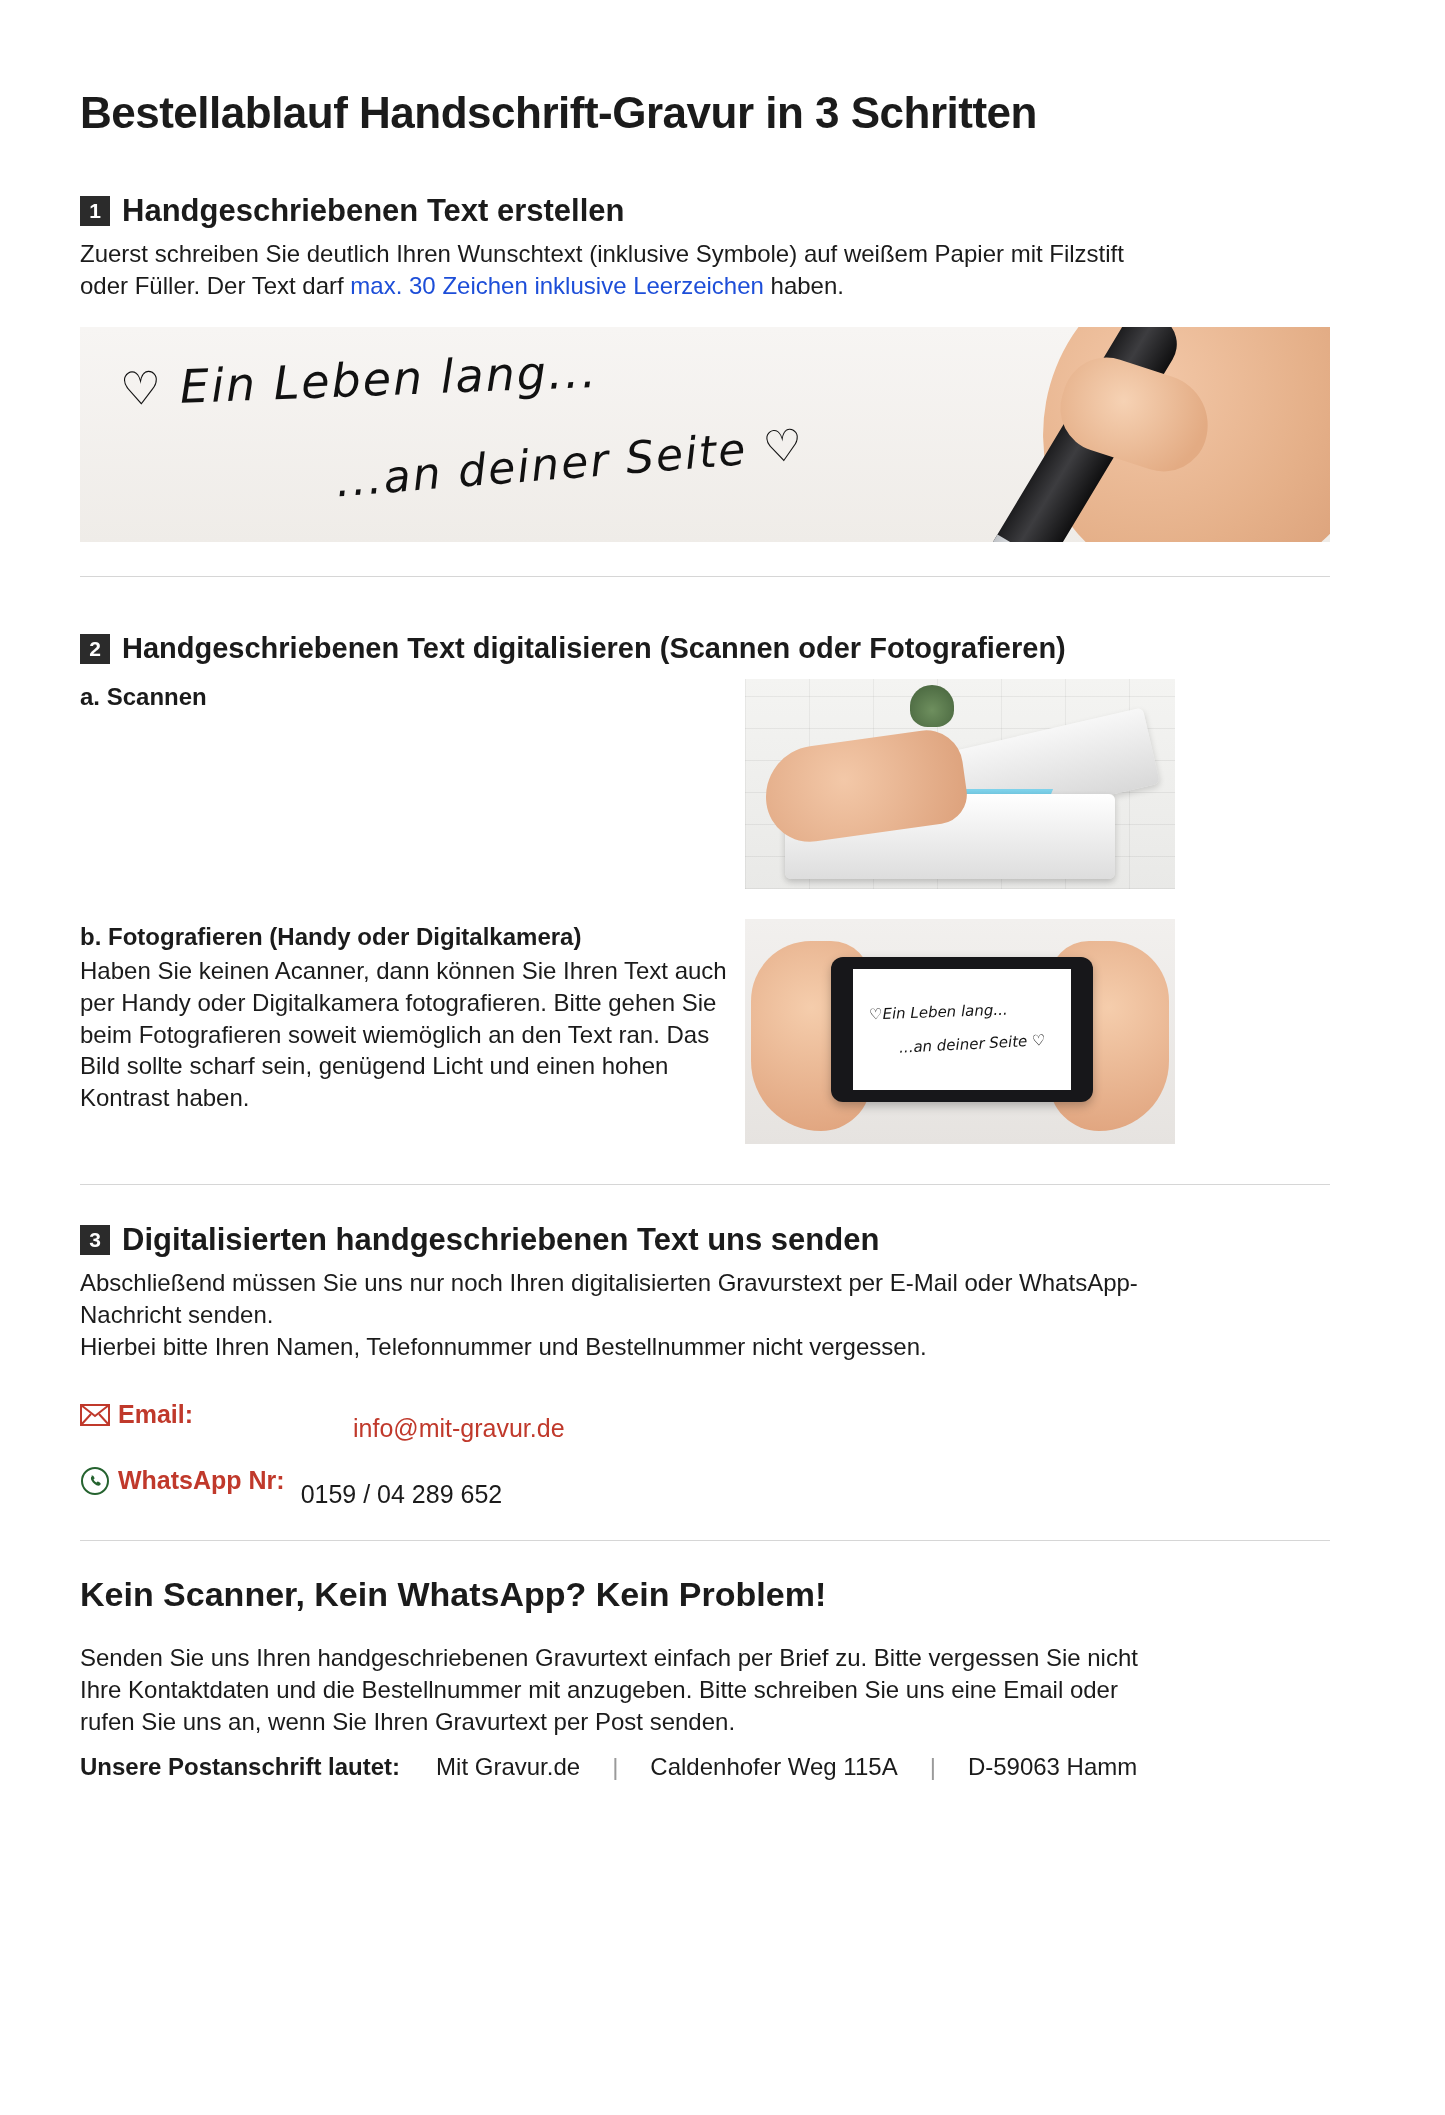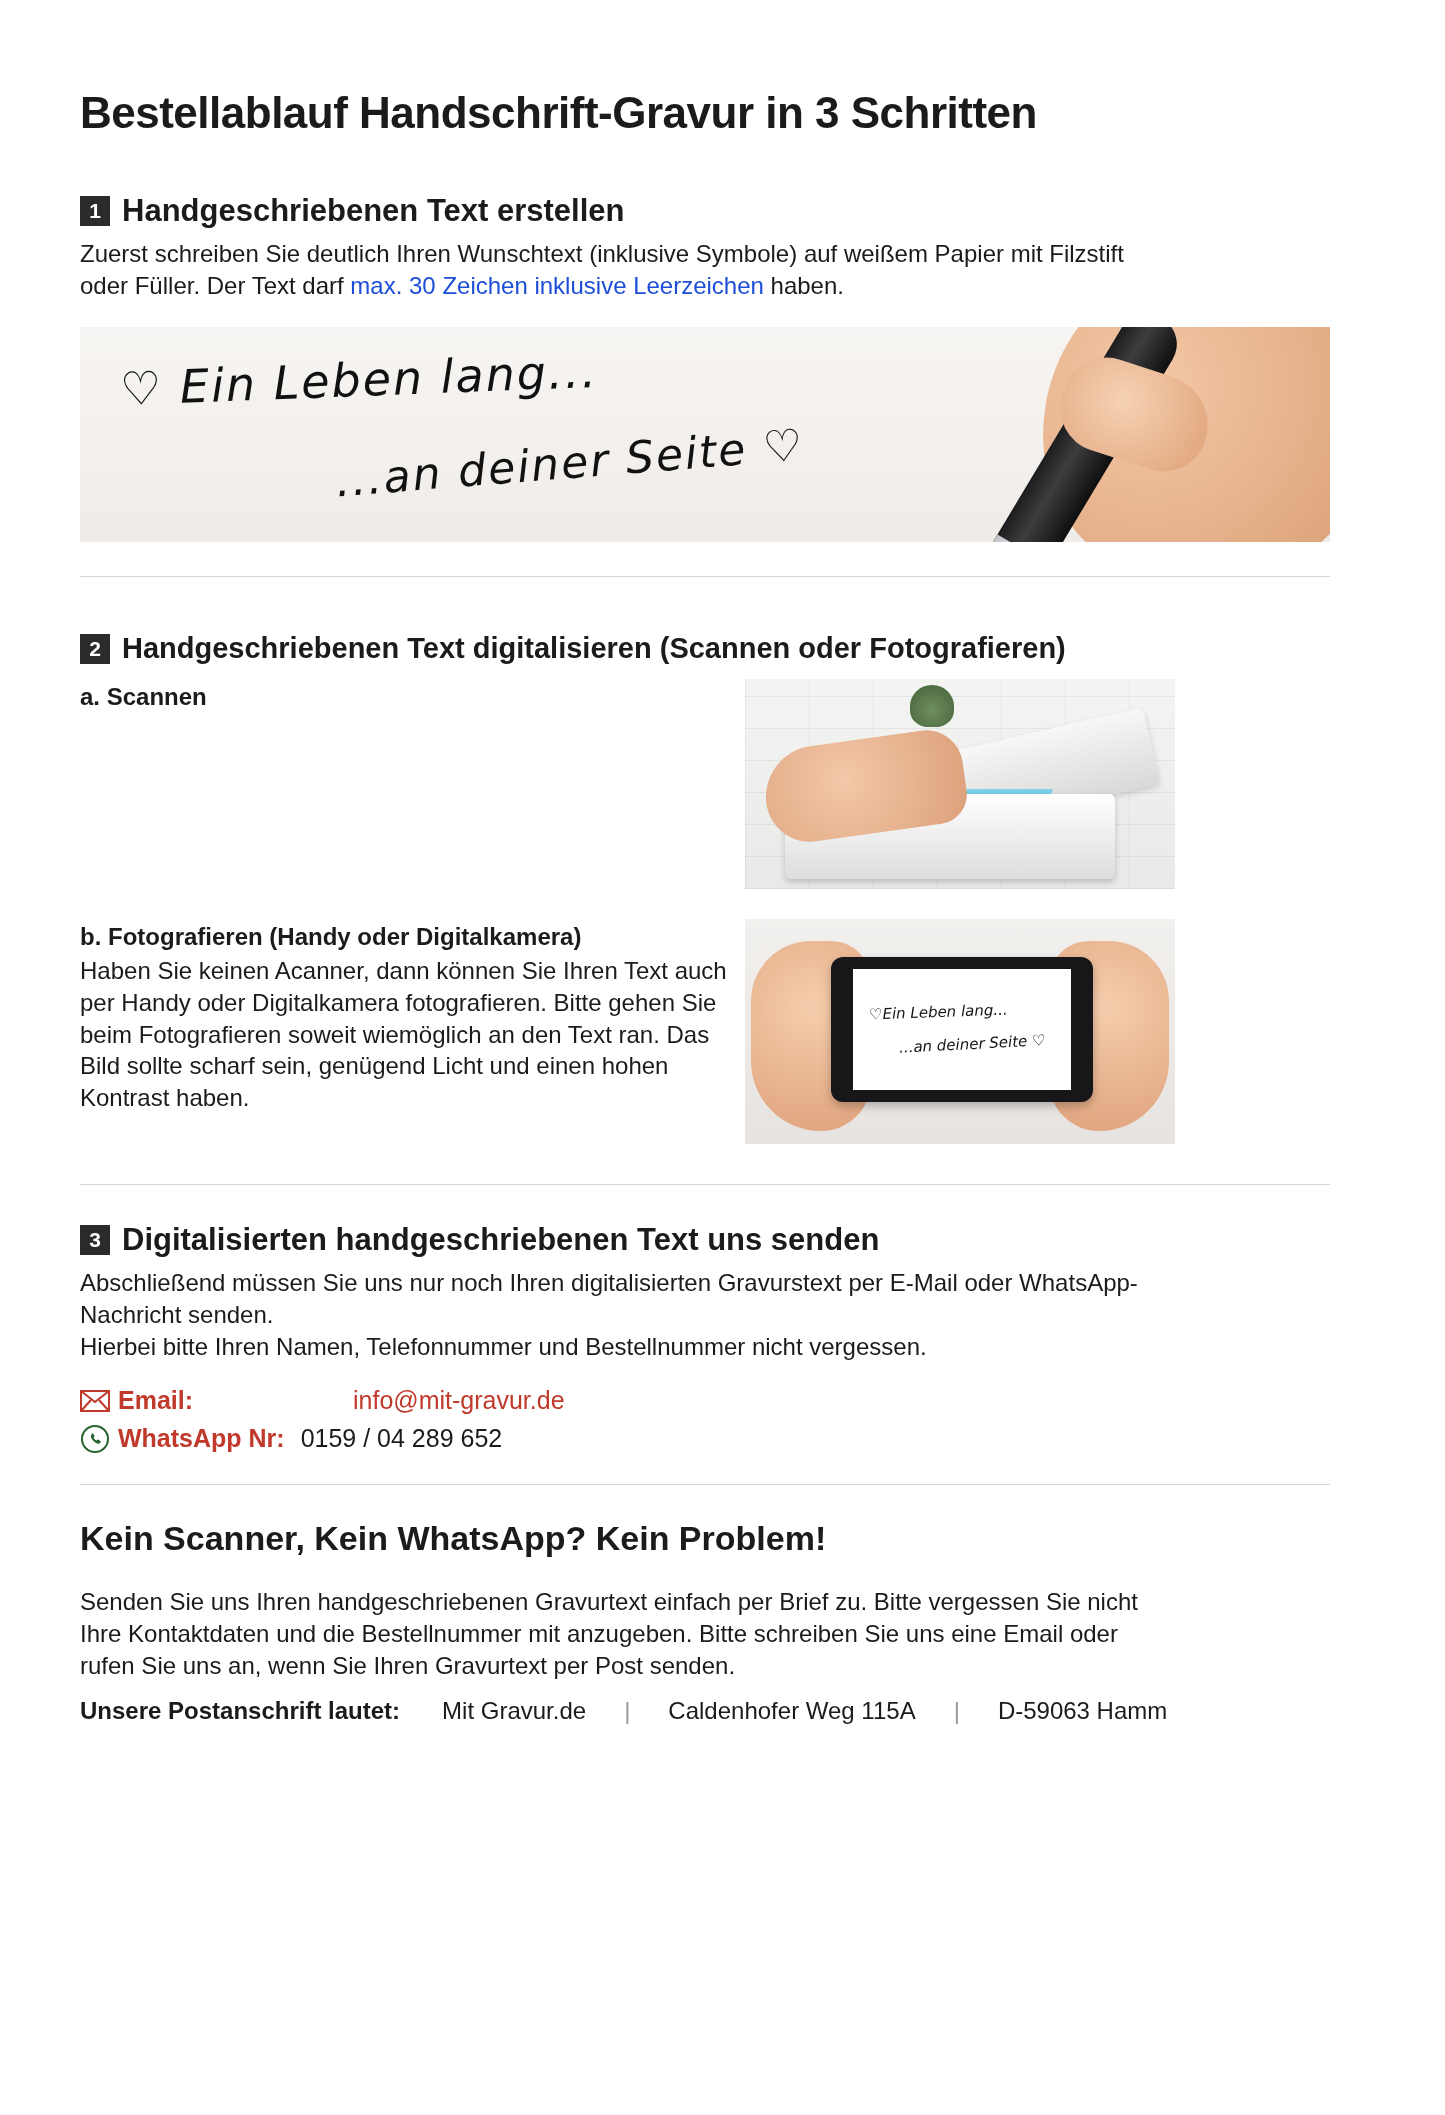--- a/index.html
+++ b/index.html
@@ -248,35 +248,35 @@
     align-items: center;
     justify-content: flex-start;
     flex: none;
   }
   .c-label {
     color: #c0392b;
     font-weight: bold;
     min-width: 235px;
   }
   .c-label.wa { min-width: 0; margin-right: 16px; }
-  .c-value { color: #c0392b; }
+  .c-value { color: #c0392b; margin-top: 28px; }
   .c-value.dark { color: #1b1b1b; }
 
   
   .sec-title {
     font-size: 34px;
     font-weight: bold;
     margin-top: 34px;
   }
   .addr-line {
     display: flex;
     align-items: baseline;
     font-size: 24px;
     margin-top: 16px;
-    gap: 16px;
+    gap: 10px;
   }
   .addr-label { font-weight: bold; margin-right: 26px; }
   .addr-sep { color: #9a9a9a; margin: 0 22px; }
 
   svg { display: block; }
 </style>
 </head>
 <body>
 
 <div class="page">

